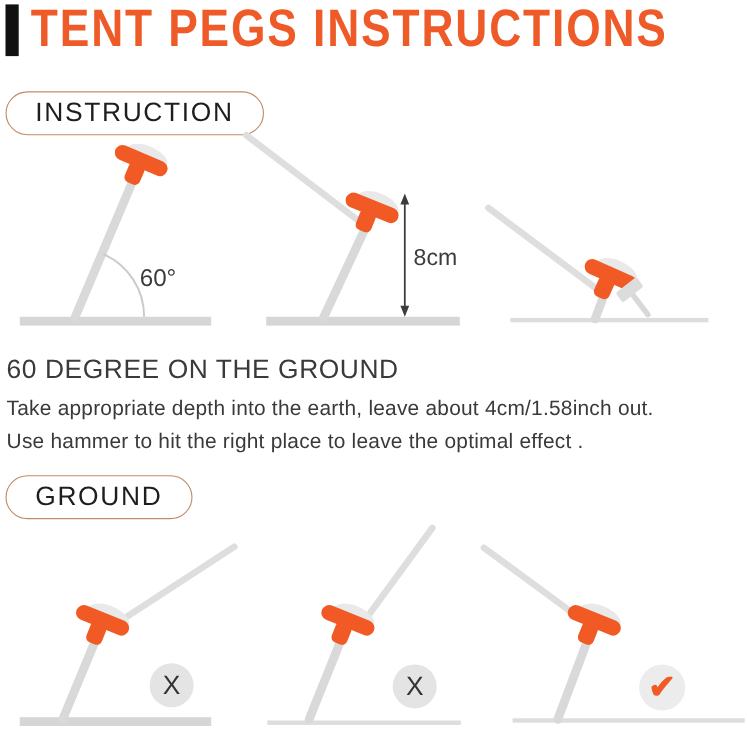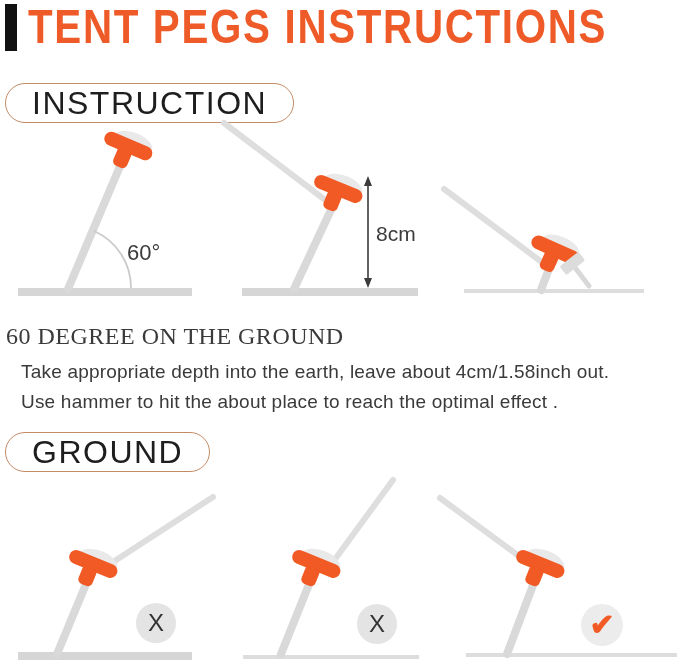--- a/index.html
+++ b/index.html
@@ -11,36 +11,36 @@
   .header{position:absolute;left:5px;top:3px;display:flex;align-items:center;}
   .accent-bar{width:12px;height:47px;background:#111111;margin-right:11px;flex:0 0 auto;}
   .page-title{
     margin:0;font-size:48px;font-weight:bold;color:#EE5B28;white-space:nowrap;
     letter-spacing:2px;transform:scaleX(0.84);transform-origin:left center;line-height:1.0;
   }
   
   .pill{
     position:absolute;box-sizing:border-box;height:40px;display:flex;align-items:center;
     padding:0 26px;border:1.5px solid #C38B67;border-radius:21px;background:#ffffff;
-    font-size:32px;color:#1e1e1e;letter-spacing:1.5px;white-space:nowrap;
+    font-size:24px;color:#1e1e1e;letter-spacing:1.5px;white-space:nowrap;
   }
   .pill.instruction{left:5px;top:83px;}
   .pill.example{left:5px;top:432px;}
   
   .figs{position:absolute;left:0;display:block;}
   .figs.instruction-row{top:113px;}
   .figs.example-row{top:473px;}
   svg text{font-family:"Liberation Sans",sans-serif;}
   
   .heading{
     position:absolute;left:6px;top:323px;margin:0;font-size:24px;font-weight:400;
-    color:#3A3A3A;letter-spacing:0.5px;font-family:Liberation Serif, serif;
+    color:#3A3A3A;letter-spacing:0.5px;
   }
   .body-text{
-    position:absolute;left:21px;top:357px;margin:0;font-size:19px;color:#3A3A3A;
+    position:absolute;left:6px;top:357px;margin:0;font-size:19px;color:#3A3A3A;
     line-height:30px;letter-spacing:0.2px;
   }
 </style>
 </head>
 <body>
 
 <div class="header">
   <div class="accent-bar"></div>
   <h1 class="page-title">TENT PEGS INSTRUCTIONS</h1>
 </div>
@@ -93,21 +93,21 @@
       <g transform="translate(572,150) rotate(-38)">
         <rect x="-12" y="-5" width="24" height="11" rx="2" fill="#DCDCDC"></rect>
       </g>
     </g>
   </g>
 </svg>
 
 <p class="heading">60 DEGREE ON THE GROUND</p>
 <p class="body-text">
   <span>Take appropriate depth into the earth,  leave about 4cm/1.58inch out.</span><br>
-  <span>Use hammer to hit the about place to reach the optimal effect .</span>
+  <span>Use hammer to hit the right place to leave the optimal effect .</span>
 </p>
 
 <div class="pill example">
   <span>GROUND</span>
 </div>
 
 <svg class="figs example-row" width="679" height="190" viewBox="0 0 679 190">
 
   <g>
     <rect x="18" y="179" width="174" height="8" fill="#D6D6D6"></rect>

